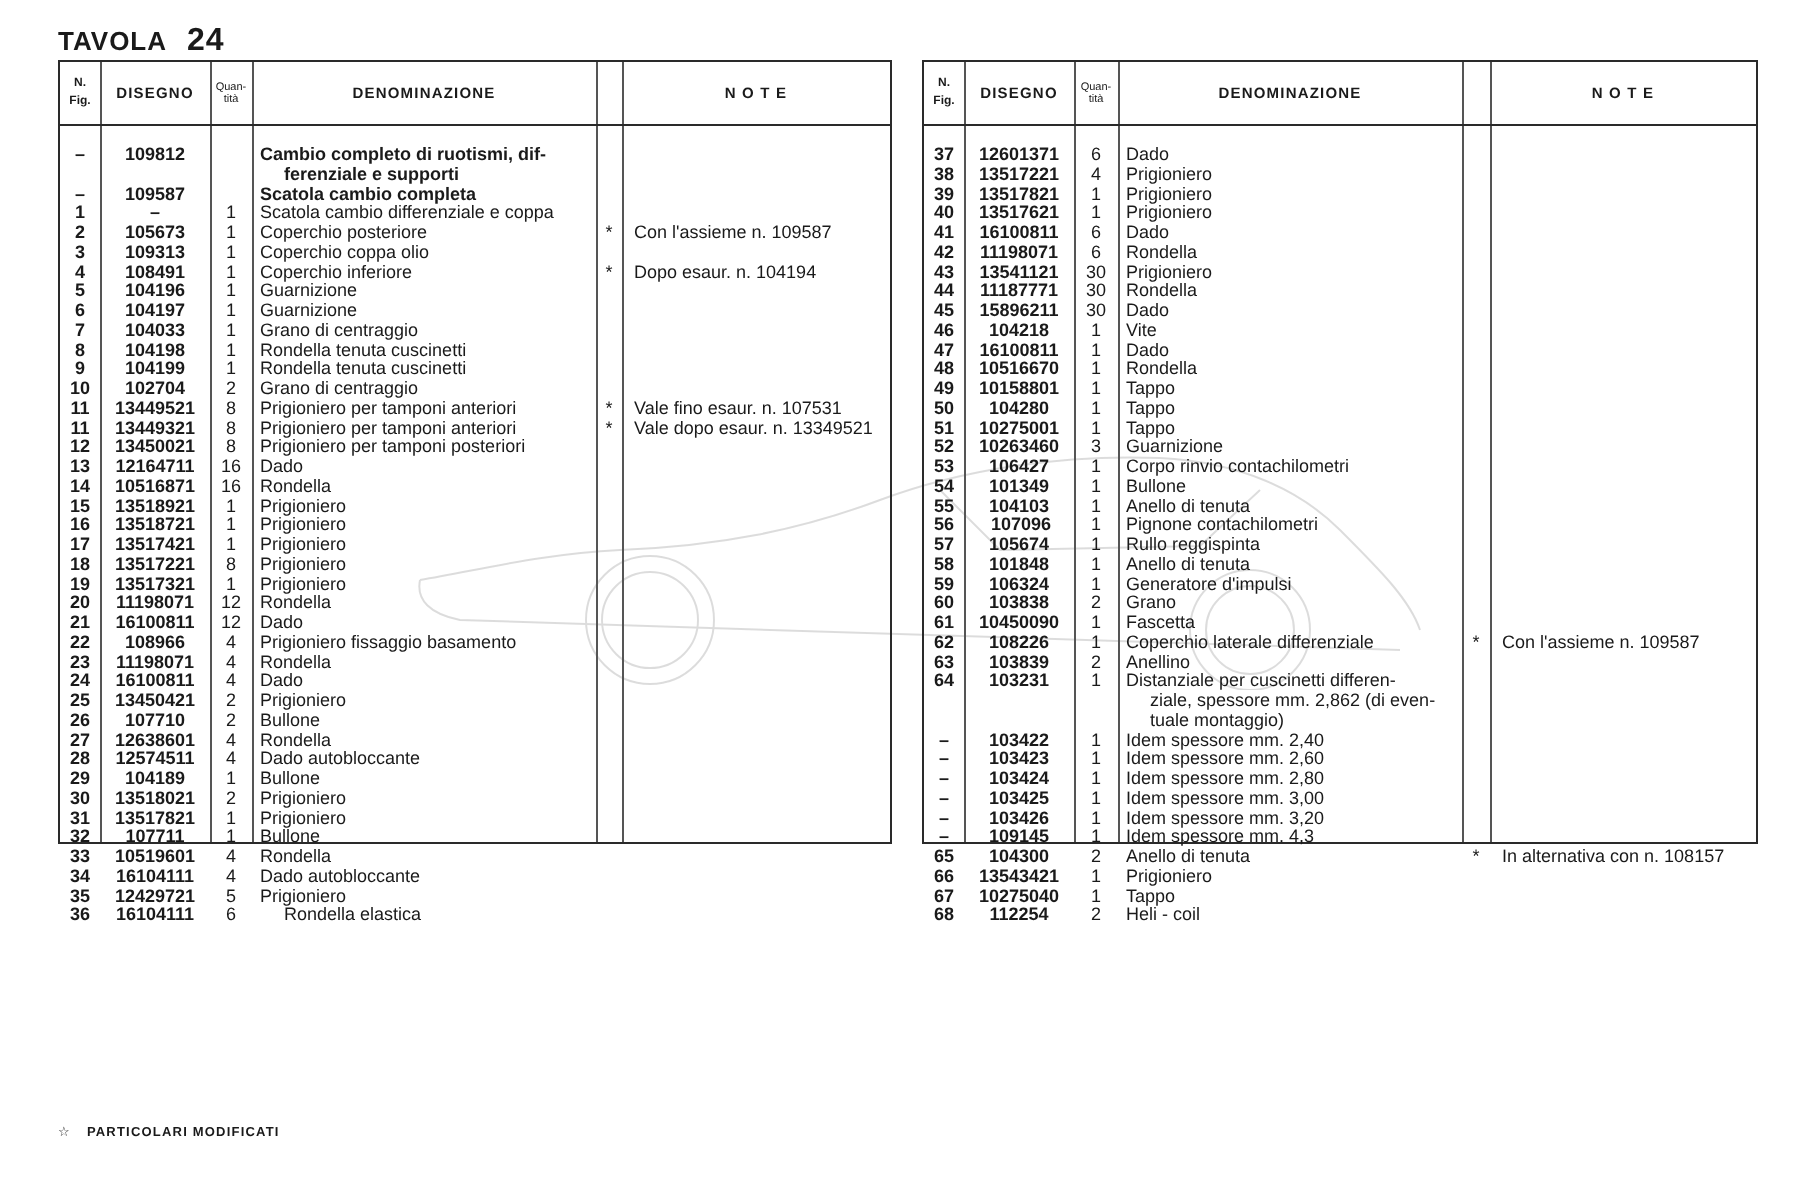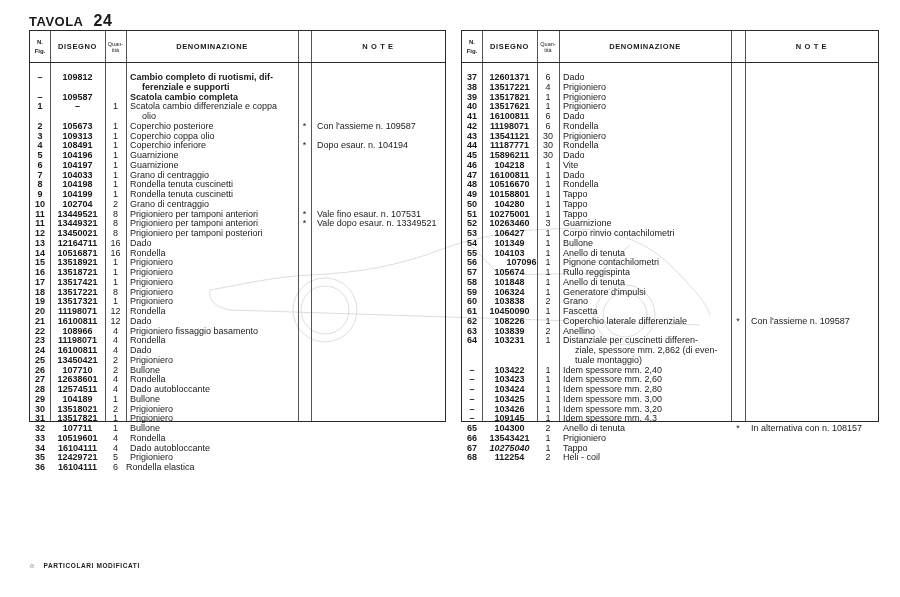--- a/index.html
+++ b/index.html
@@ -97,28 +97,20 @@
         <span class="c-note" style="left: 287px;"></span>
       </div>
       <div class="row">
         <span class="c-fig" style="left: 0px; width: 20px;">1</span>
         <span class="c-dis" style="left: 20px; width: 55px;">–</span>
         <span class="c-qty" style="left: 75px; width: 21px;">1</span>
         <span class="c-den" style="left: 100px;">Scatola cambio differenziale e coppa</span>
         <span class="c-ind" style="left: 268px; width: 13px;"></span>
         <span class="c-note" style="left: 287px;"></span>
       </div>
-      <div class="row cont">
-        <span class="c-fig" style="left: 0px; width: 20px;"></span>
-        <span class="c-dis" style="left: 20px; width: 55px;"></span>
-        <span class="c-qty" style="left: 75px; width: 21px;"></span>
-        <span class="c-den" style="left: 100px;">olio</span>
-        <span class="c-ind" style="left: 268px; width: 13px;"></span>
-        <span class="c-note" style="left: 287px;"></span>
-      </div>
       <div class="row">
         <span class="c-fig" style="left: 0px; width: 20px;">2</span>
         <span class="c-dis" style="left: 20px; width: 55px;">105673</span>
         <span class="c-qty" style="left: 75px; width: 21px;">1</span>
         <span class="c-den" style="left: 100px;">Coperchio posteriore</span>
         <span class="c-ind" style="left: 268px; width: 13px;">*</span>
         <span class="c-note" style="left: 287px;">Con l'assieme n. 109587</span>
       </div>
       <div class="row">
         <span class="c-fig" style="left: 0px; width: 20px;">3</span>
@@ -389,21 +381,21 @@
         <span class="c-dis" style="left: 20px; width: 55px;">12429721</span>
         <span class="c-qty" style="left: 75px; width: 21px;">5</span>
         <span class="c-den" style="left: 100px;">Prigioniero</span>
         <span class="c-ind" style="left: 268px; width: 13px;"></span>
         <span class="c-note" style="left: 287px;"></span>
       </div>
       <div class="row">
         <span class="c-fig" style="left: 0px; width: 20px;">36</span>
         <span class="c-dis" style="left: 20px; width: 55px;">16104111</span>
         <span class="c-qty" style="left: 75px; width: 21px;">6</span>
-        <span class="c-den" style="left: 96px;">Rondella elastica</span>
+        <span class="c-den" style="left: 112px;">Rondella elastica</span>
         <span class="c-ind" style="left: 268px; width: 13px;"></span>
         <span class="c-note" style="left: 287px;"></span>
       </div>
     </div>
 </div>
 
 <div class="tbl right">
   <div class="vline" style="left:20px"></div>
   <div class="vline" style="left:75px"></div>
   <div class="vline" style="left:97px"></div>
@@ -573,21 +565,21 @@
       <div class="row">
         <span class="c-fig" style="left: 0px; width: 20px;">55</span>
         <span class="c-dis" style="left: 20px; width: 55px;">104103</span>
         <span class="c-qty" style="left: 75px; width: 22px;">1</span>
         <span class="c-den" style="left: 101px;">Anello di tenuta</span>
         <span class="c-ind" style="left: 269px; width: 14px;"></span>
         <span class="c-note" style="left: 289px;"></span>
       </div>
       <div class="row">
         <span class="c-fig" style="left: 0px; width: 20px;">56</span>
-        <span class="c-dis" style="left: 32px; width: 55px;">107096</span>
+        <span class="c-dis" style="left: 21px; width: 55px;">107096</span>
         <span class="c-qty" style="left: 75px; width: 22px;">1</span>
         <span class="c-den" style="left: 101px;">Pignone contachilometri</span>
         <span class="c-ind" style="left: 269px; width: 14px;"></span>
         <span class="c-note" style="left: 289px;"></span>
       </div>
       <div class="row">
         <span class="c-fig" style="left: 0px; width: 20px;">57</span>
         <span class="c-dis" style="left: 20px; width: 55px;">105674</span>
         <span class="c-qty" style="left: 75px; width: 22px;">1</span>
         <span class="c-den" style="left: 101px;">Rullo reggispinta</span>
@@ -725,21 +717,21 @@
       <div class="row">
         <span class="c-fig" style="left: 0px; width: 20px;">66</span>
         <span class="c-dis" style="left: 20px; width: 55px;">13543421</span>
         <span class="c-qty" style="left: 75px; width: 22px;">1</span>
         <span class="c-den" style="left: 101px;">Prigioniero</span>
         <span class="c-ind" style="left: 269px; width: 14px;"></span>
         <span class="c-note" style="left: 289px;"></span>
       </div>
       <div class="row">
         <span class="c-fig" style="left: 0px; width: 20px;">67</span>
-        <span class="c-dis" style="left: 20px; width: 55px; font-style: italic;">10275040</span>
+        <span class="c-dis" style="left: 20px; width: 55px;">10275040</span>
         <span class="c-qty" style="left: 75px; width: 22px;">1</span>
         <span class="c-den" style="left: 101px;">Tappo</span>
         <span class="c-ind" style="left: 269px; width: 14px;"></span>
         <span class="c-note" style="left: 289px;"></span>
       </div>
       <div class="row">
         <span class="c-fig" style="left: 0px; width: 20px;">68</span>
         <span class="c-dis" style="left: 20px; width: 55px;">112254</span>
         <span class="c-qty" style="left: 75px; width: 22px;">2</span>
         <span class="c-den" style="left: 101px;">Heli - coil</span>

